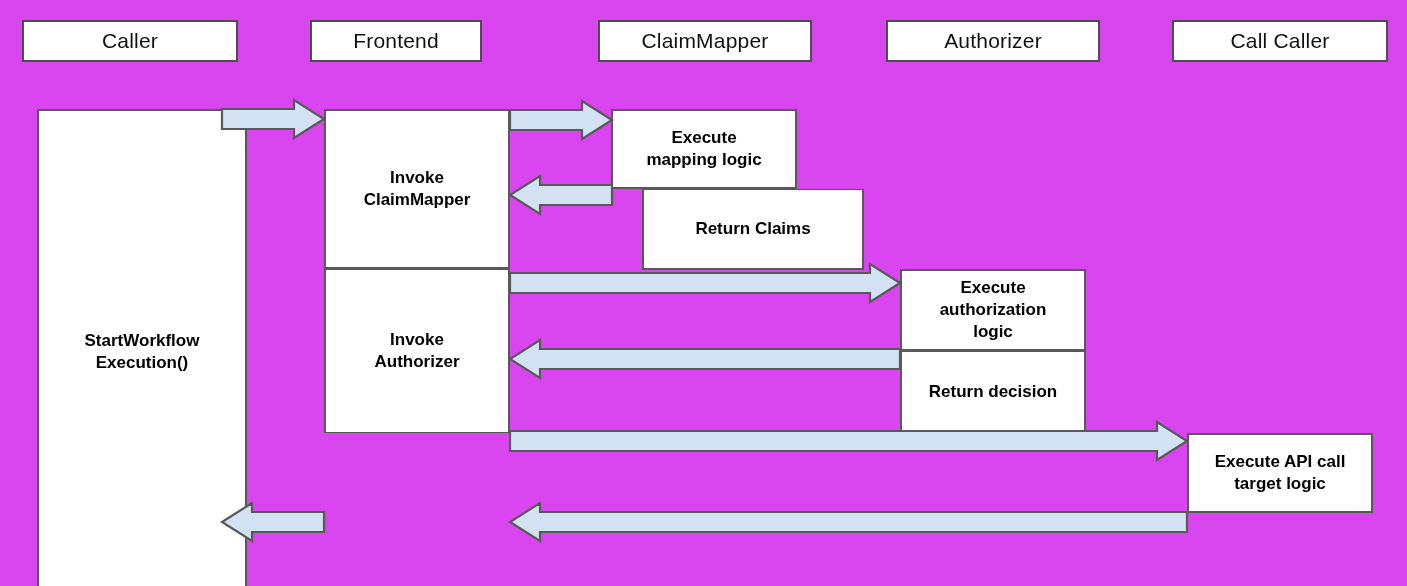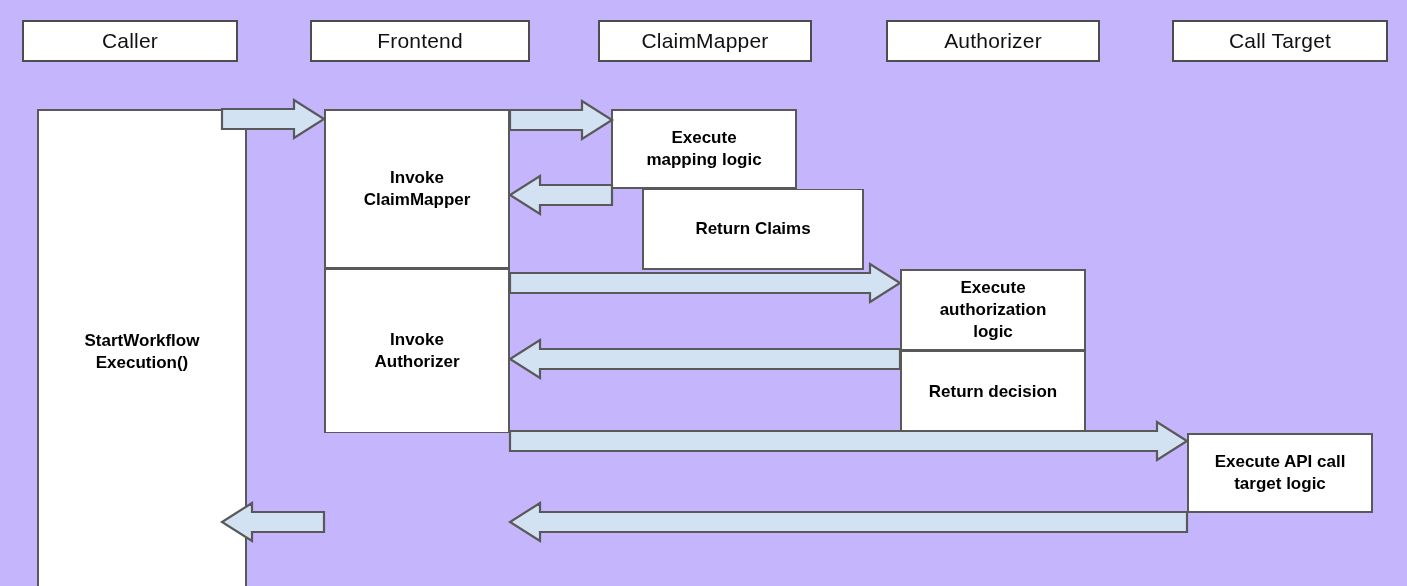--- a/index.html
+++ b/index.html
@@ -4,21 +4,21 @@
 <style>
   html, body {
     margin: 0;
     padding: 0;
     background: #000000;
   }
   #canvas {
     position: relative;
     width: 1407px;
     height: 586px;
-    background: #c4b5fd;
+    background: #d946ef;
     overflow: hidden;
     font-family: "Liberation Sans", sans-serif;
   }
 
   
   .lane-header {
     position: absolute;
     background: #ffffff;
     border: 2px solid #4d4d4d;
     box-sizing: border-box;
@@ -74,34 +74,34 @@
 </style>
 </head>
 <body>
 
 <div id="canvas">
 
   <div class="lane-header" style="left:22px; top:20px; width:216px; height:42px;">
     <span>Caller</span>
   </div>
 
-  <div class="lane-header" style="left:310px; top:20px; width:220px; height:42px;">
+  <div class="lane-header" style="left:310px; top:20px; width:172px; height:42px;">
     <span>Frontend</span>
   </div>
 
   <div class="lane-header" style="left:598px; top:20px; width:214px; height:42px;">
     <span>ClaimMapper</span>
   </div>
 
   <div class="lane-header" style="left:886px; top:20px; width:214px; height:42px;">
     <span>Authorizer</span>
   </div>
 
   <div class="lane-header" style="left:1172px; top:20px; width:216px; height:42px;">
-    <span>Call Target</span>
+    <span>Call Caller</span>
   </div>
 
   <div class="activity-box" style="left:37px; top:76px; width:210px; height:486px;">
     <span class="box-label">StartWorkflow<br>Execution()</span>
   </div>
 
   <div class="activity-box" style="left:324px; top:76px; width:186px; height:160px;">
     <span class="box-label">Invoke<br>ClaimMapper</span>
   </div>
 

